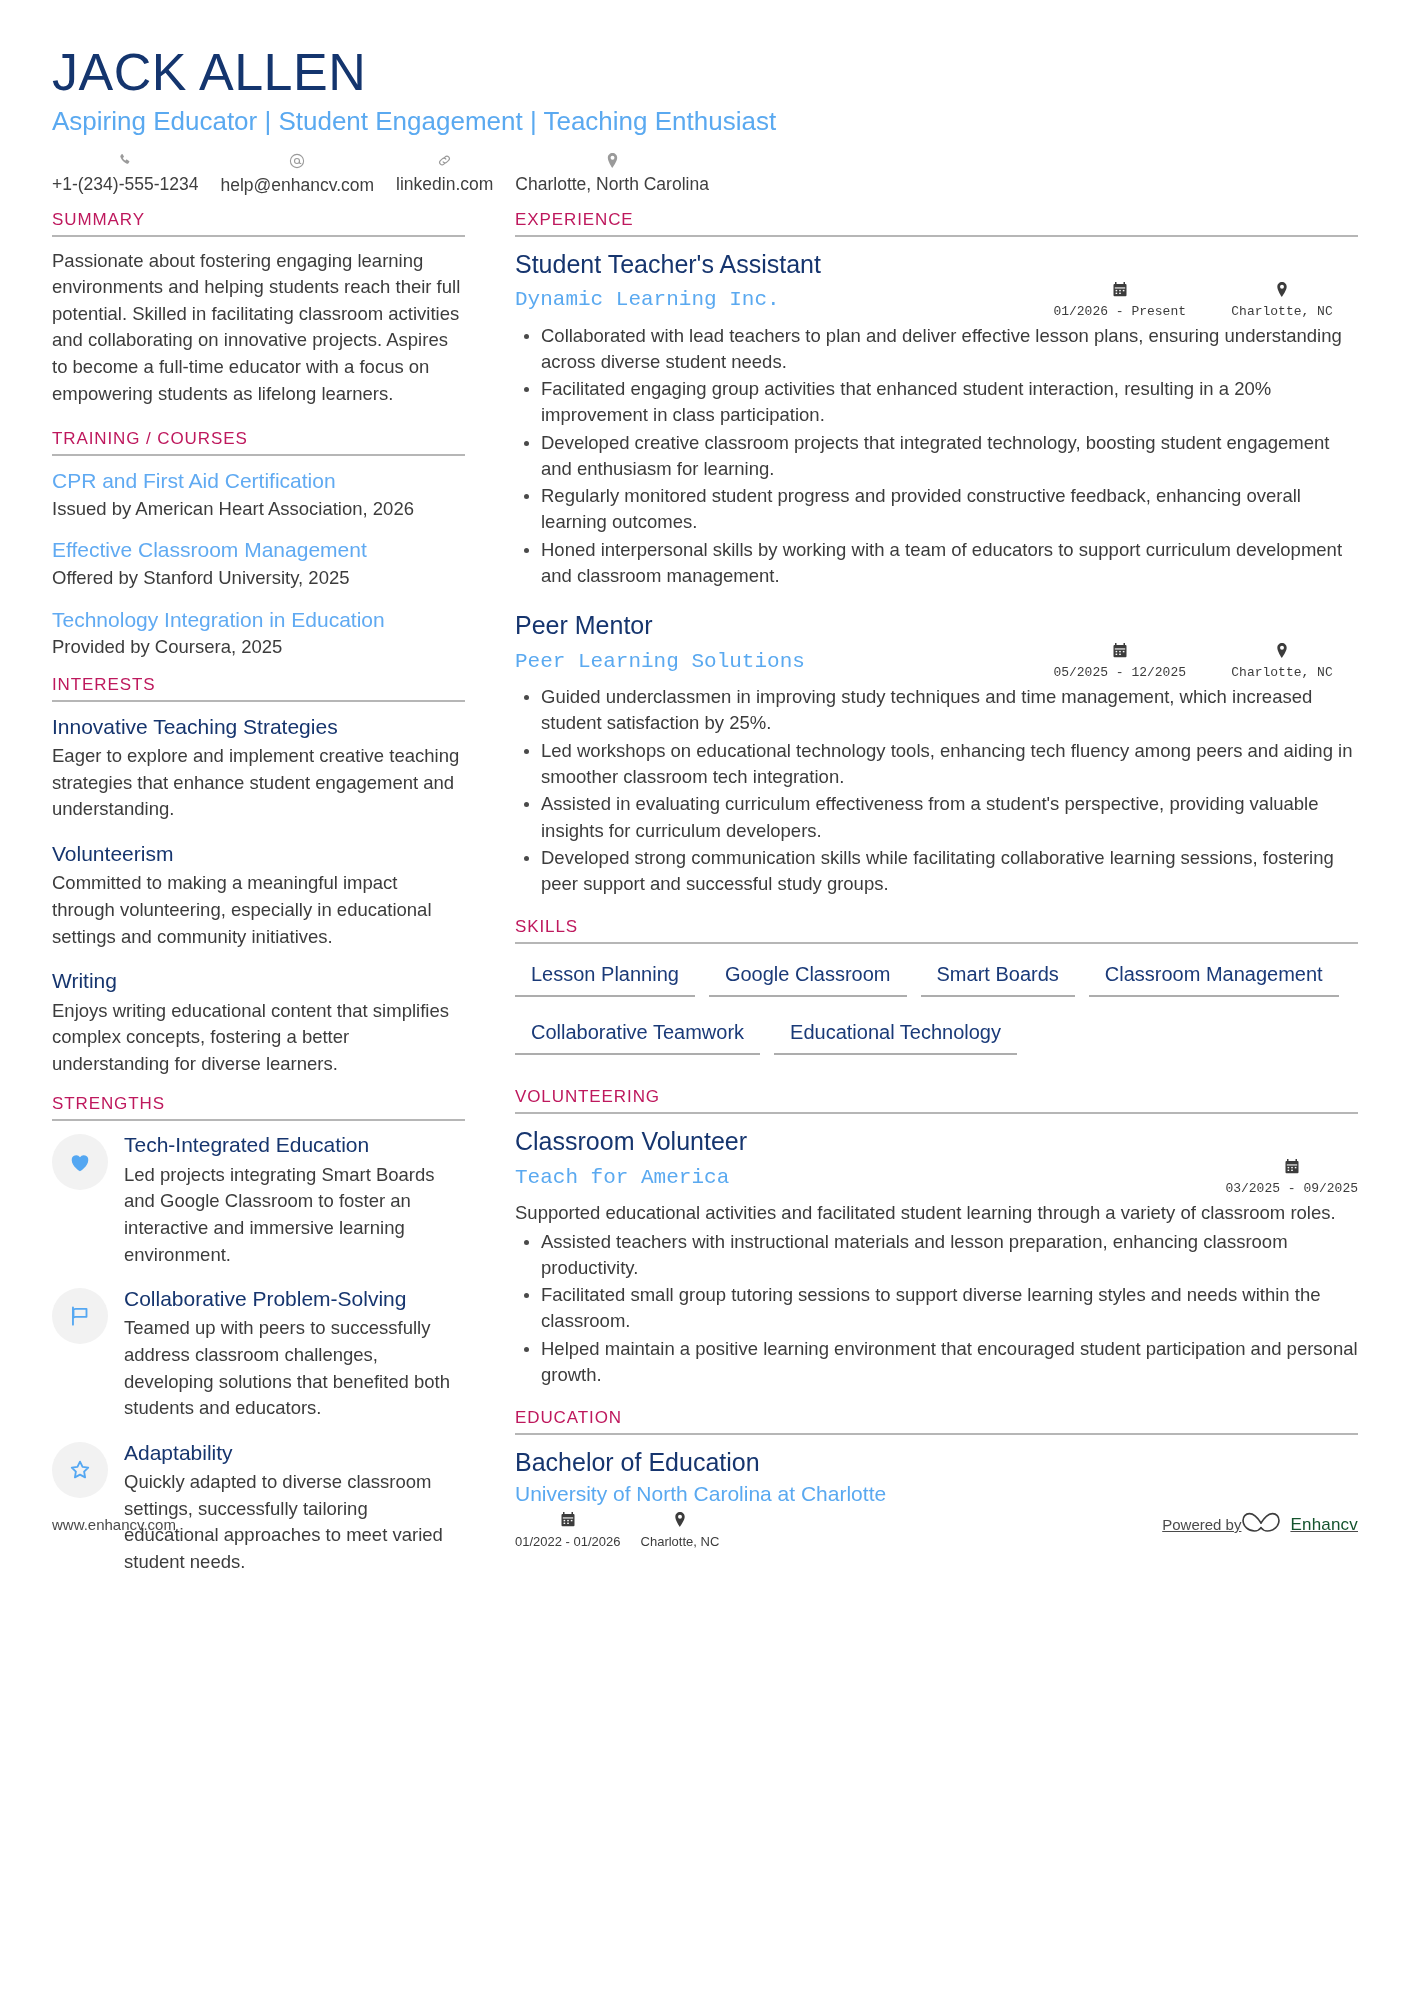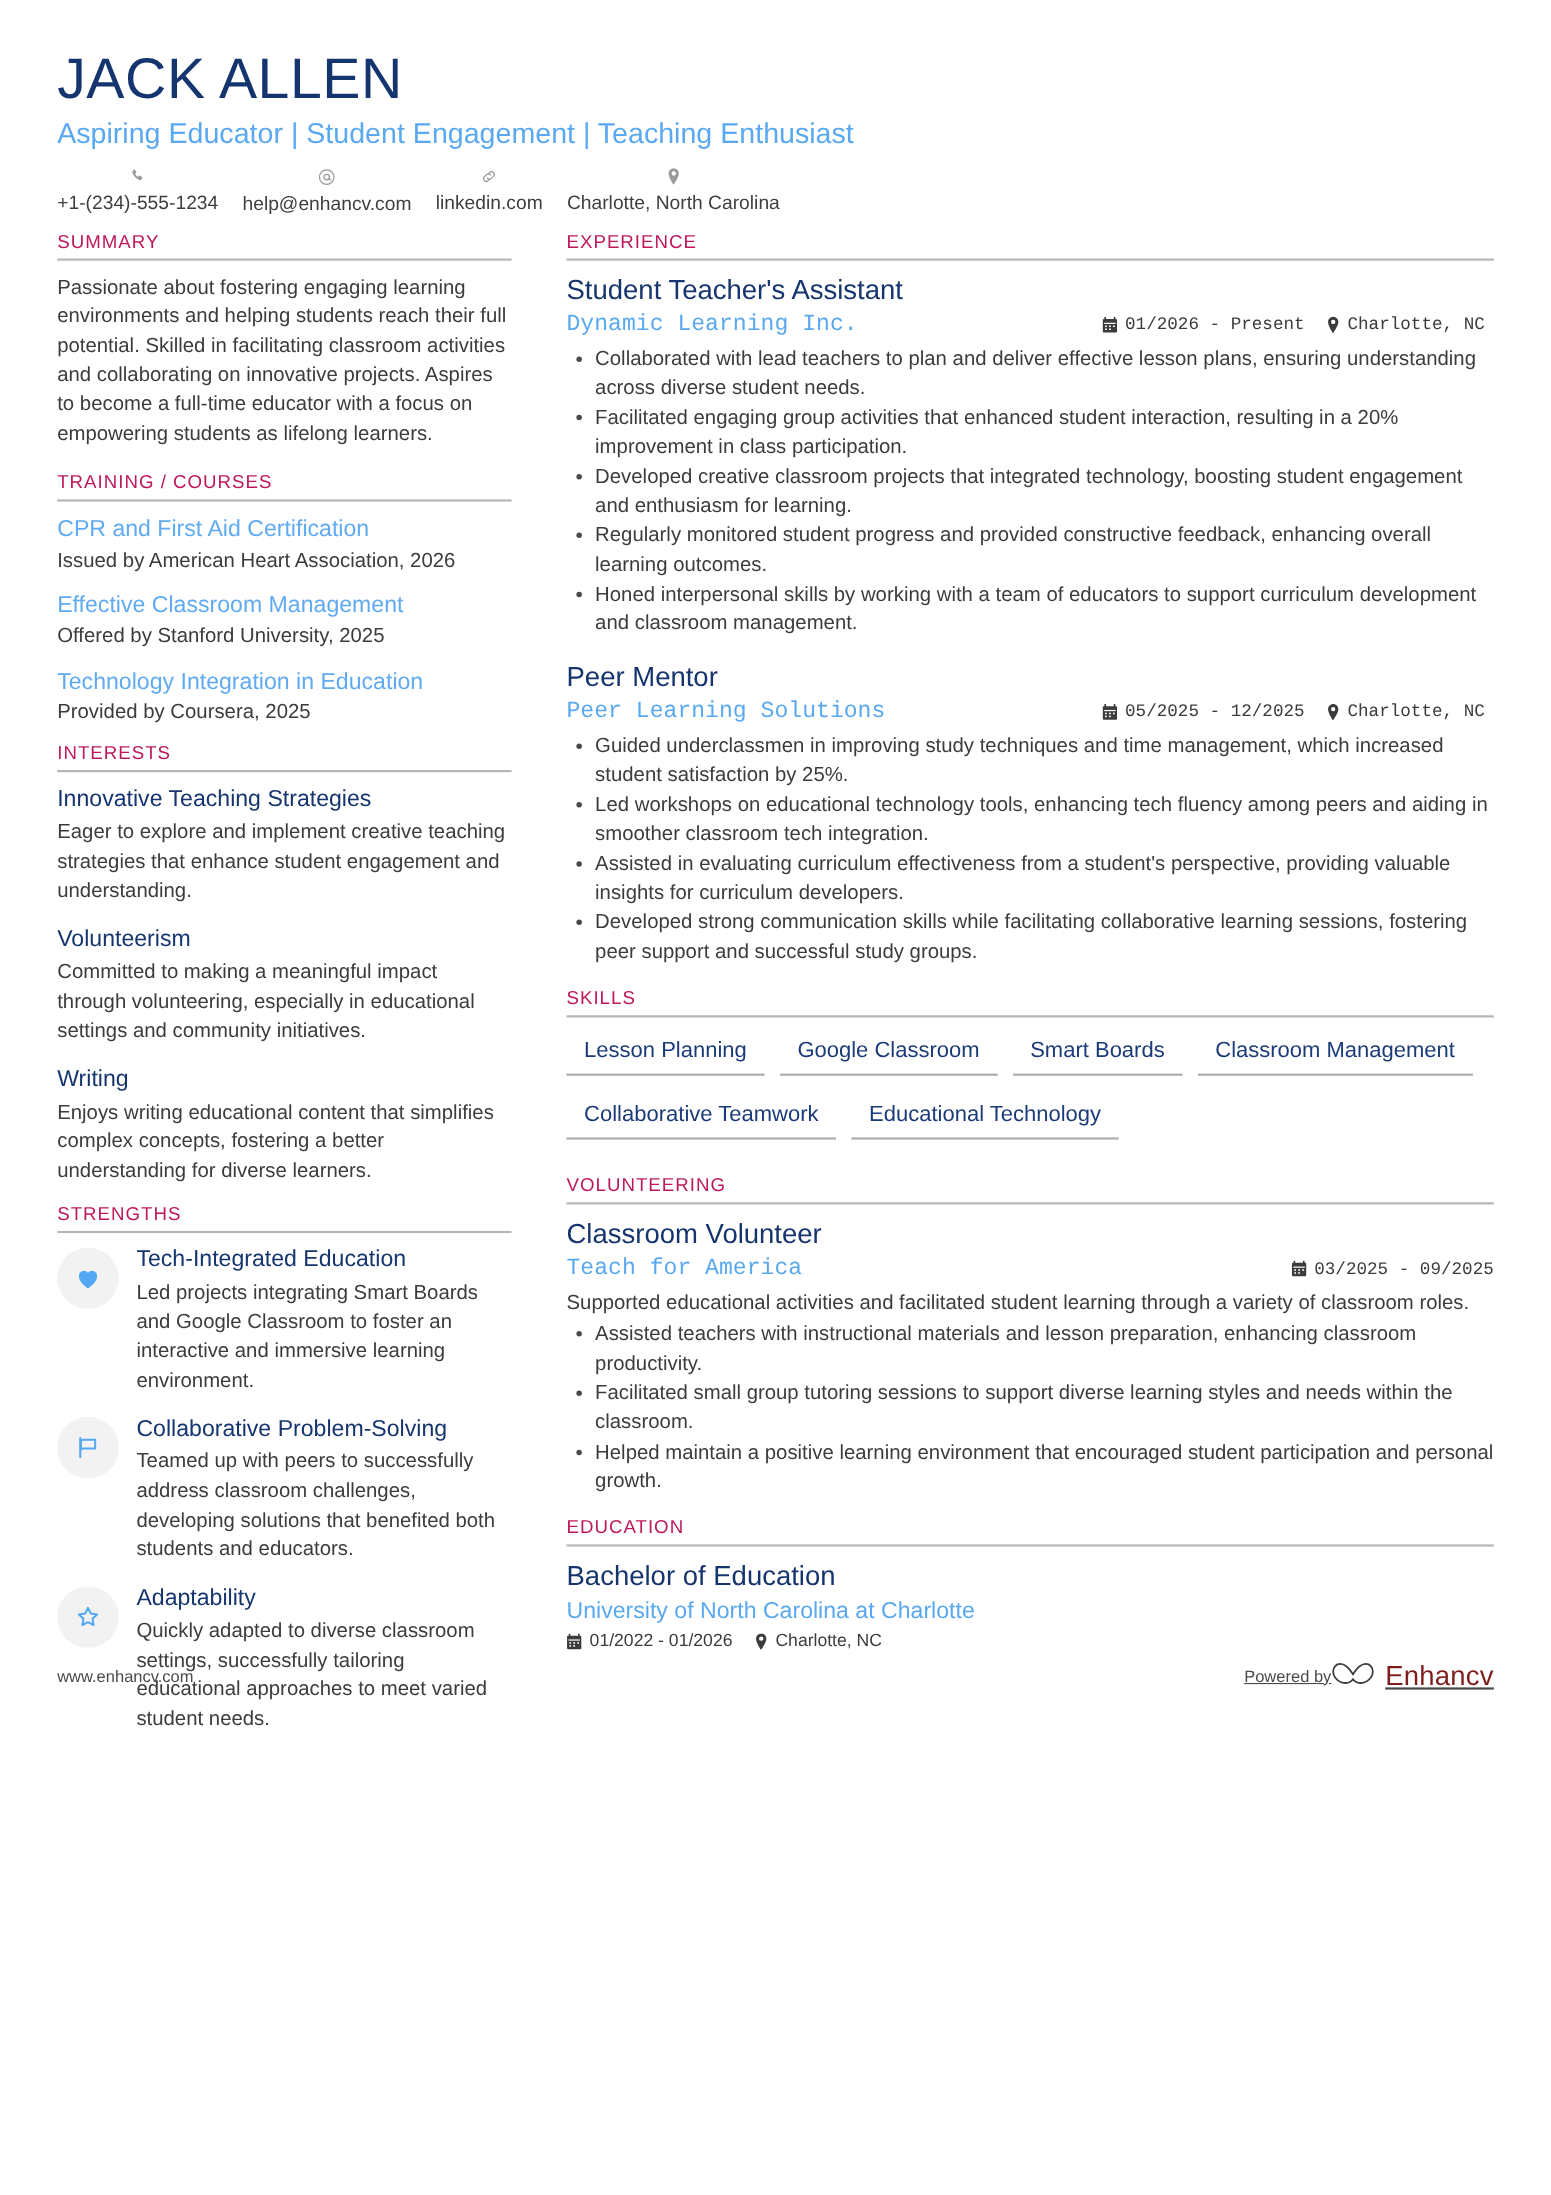--- a/index.html
+++ b/index.html
@@ -141,21 +141,21 @@
   }
   .entry-org {
     color: #5aa9f0;
     font-size: 21px;
     flex: 1 1 auto;
     line-height: 1.3;
   }
   .meta-group { display: flex; align-items: center; gap: 20px; flex: 0 0 auto; }
   .meta-chip {
     display: flex; align-items: center; gap: 7px;
-    color: #3c3c3c; font-size: 16px; white-space: nowrap;
+    color: #3c3c3c; font-size: 13px; white-space: nowrap; flex-direction: column;
   }
   .meta-chip .ic { color: #3c3c3c; display: inline-flex; }
   .meta-chip .ic svg { display: block; }
   .meta-loc { min-width: 152px; }
 
   .entry-desc { font-size: 18.5px; line-height: 1.42; color: #3c3c3c; margin-bottom: 2px; }
 
   ul.bullets { list-style: none; margin: 2px 0 0 0; padding: 0; }
   ul.bullets li {
     position: relative;
@@ -196,21 +196,21 @@
     bottom: 52px;
     display: flex;
     align-items: center;
     justify-content: space-between;
     font-size: 15px;
     color: #4a4a4a;
   }
   .footer-right { display: flex; align-items: center; gap: 0; text-decoration: underline; }
   .powered-by { font-size: 15px; color: #4a4a4a; }
   .brand { display: flex; align-items: center; gap: 9px; }
-  .brand-name { font-size: 25px; color: #7f1d1d; letter-spacing: 0.2px; }
+  .brand-name { font-size: 17px; color: #14532d; letter-spacing: 0.2px; }
 </style>
 </head>
 <body>
 
 <div class="page">
 
   <div class="header">
     <div class="name">JACK ALLEN</div>
     <div class="tagline">Aspiring Educator | Student Engagement | Teaching Enthusiast</div>
     <div class="contact-row">

